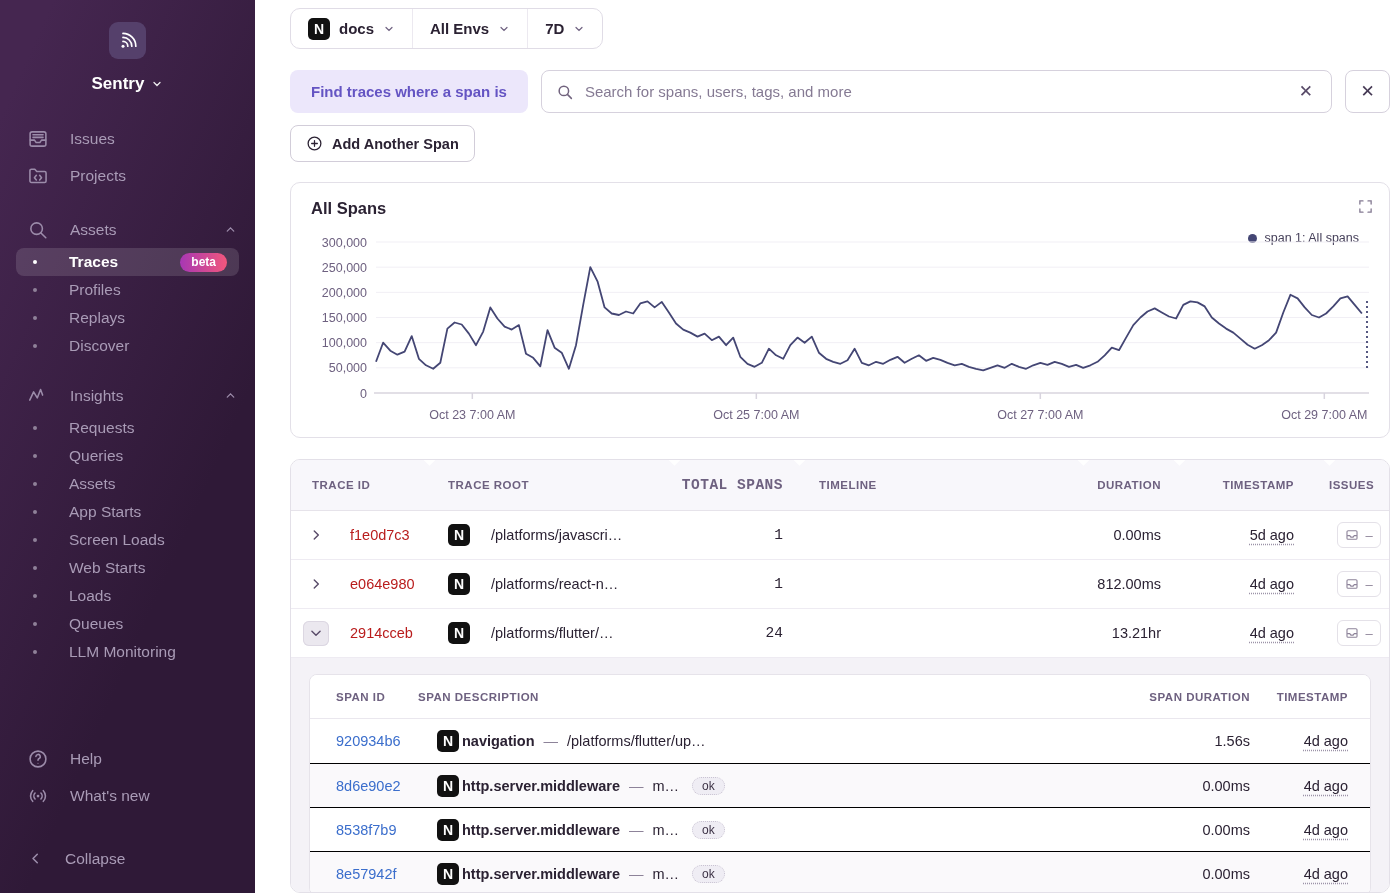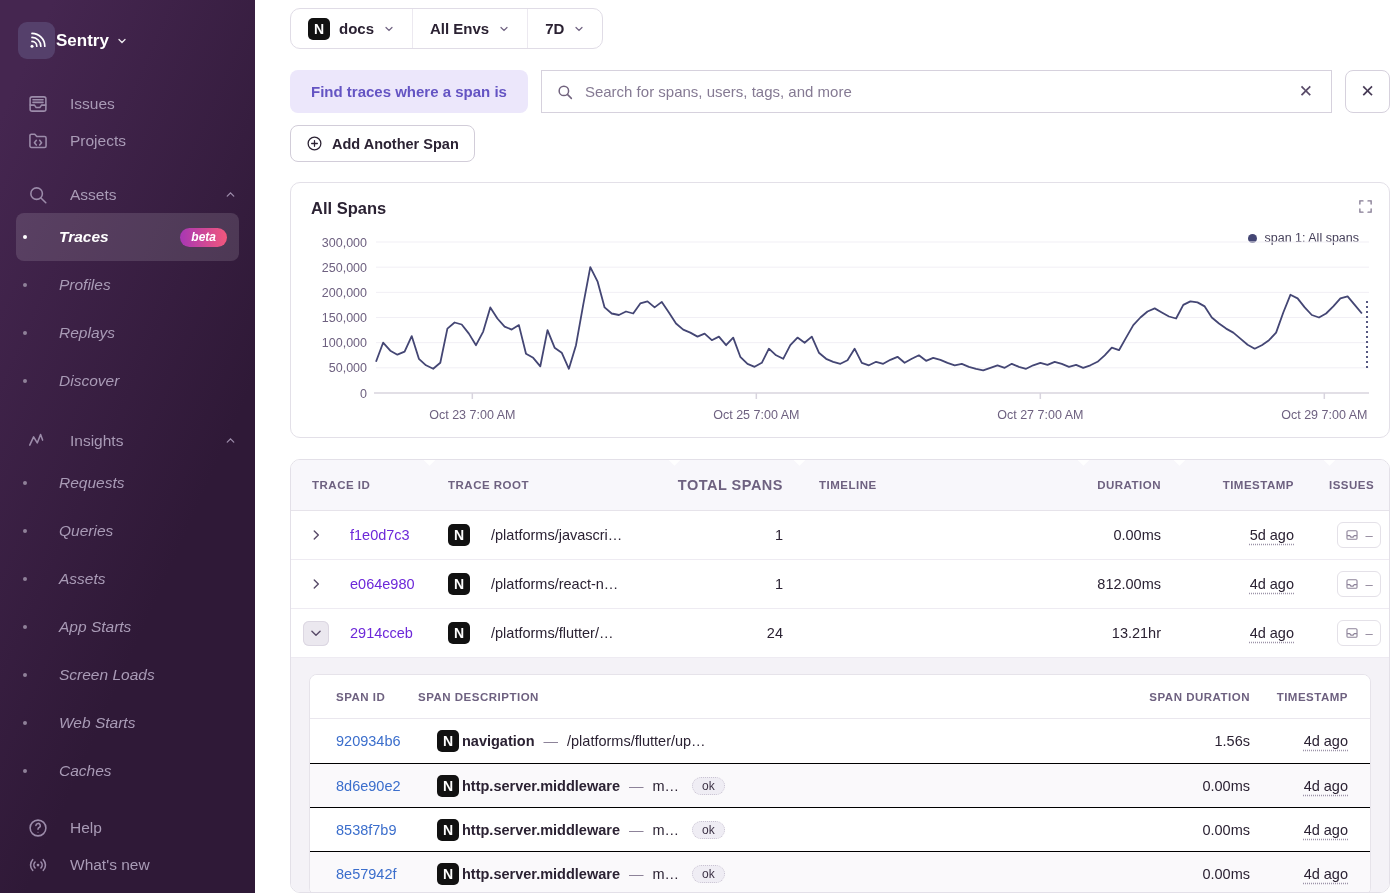--- a/index.html
+++ b/index.html
@@ -4,33 +4,33 @@
 <style>
   * { margin:0; padding:0; box-sizing:border-box; }
   html,body { width:1400px; height:893px; overflow:hidden; background:#fff;
     font-family:"Liberation Sans", sans-serif; color:#2b2233; }
   .app { display:flex; width:1400px; height:893px; }
 
   
   .sidebar { width:255px; flex:0 0 255px; height:893px;
     background:linear-gradient(294deg,#2f1937 35%,#452650 92%);
     display:flex; flex-direction:column; padding:22px 0 10px 0; }
-  .brand { display:flex; align-items:center; gap:1px; padding:0 18px; }
+  .brand { display:flex; align-items:center; gap:15px; padding:0 18px;flex-direction:column; }
   .brand-logo { width:37px; height:37px; border-radius:9px; background:#55406b;
     display:flex; align-items:center; justify-content:center; color:#fff; }
   .brand-name { color:#fff; font-size:17px; font-weight:700; display:flex; align-items:center; gap:7px; }
   .brand-name svg { opacity:.9; }
   .nav { flex:1; margin-top:26px; overflow:hidden; }
   .nav-item { display:flex; align-items:center; gap:21px; height:37px; padding:0 18px 0 27px;
     color:#a99bb6; font-size:15.5px; cursor:pointer; }
   .nav-item svg { color:#9c8caa; flex:0 0 auto; }
   .section-head { margin-top:17px; }
   .section-head .chev-up { margin-left:auto; }
-  .sub-item { display:flex; align-items:center; height:48px; margin:0 16px; padding:0 12px 0 7px;
-    border-radius:8px; color:#a99bb6; font-size:15.5px; cursor:pointer;font-style:italic; }
+  .sub-item { display:flex; align-items:center; height:28px; margin:0 16px; padding:0 12px 0 17px;
+    border-radius:8px; color:#a99bb6; font-size:15.5px; cursor:pointer; }
   .sub-item .dot { width:4px; height:4px; border-radius:50%; background:#8f8199; margin-right:32px; flex:0 0 auto; }
   .sub-item.active { background:rgba(255,255,255,.13); color:#fff; font-weight:700; }
   .sub-item.active .dot { background:#fff; }
   .badge { margin-left:auto; font-size:12px; font-weight:700; color:#fff; padding:2.5px 11px;
     border-radius:11px; background:linear-gradient(90deg,#a737b4,#f2577c); display:none; }
   .badge.show { display:inline-block; }
   .side-footer { margin-top:auto; }
   .collapse-row { margin-top:26px; margin-bottom:6px; }
 
   
@@ -44,21 +44,21 @@
   .filter-seg svg { color:#6e6180; }
 
   .nlogo { width:22px; height:22px; border-radius:5px; background:#111; color:#fff;
     display:inline-flex; align-items:center; justify-content:center;
     font-size:14px; font-weight:700; flex:0 0 auto; }
 
   .search-row { display:flex; gap:13px; margin-top:21px; align-items:stretch; height:43px; }
   .find-pill { display:flex; align-items:center; padding:0 21px; border-radius:8px;
     background:#ece7fb; color:#6454c3; font-size:15px; font-weight:700; white-space:nowrap; cursor:pointer; }
   .search-box { flex:1; display:flex; align-items:center; gap:11px; border:1px solid #d6d1dd;
-    border-radius:0; background:#fff; padding:4px 14px; }
+    border-radius:8px; background:#fff; padding:4px 14px; }
   .search-box svg { color:#71637e; flex:0 0 auto; }
   .search-box input { flex:1; border:none; outline:none; font-size:15px; color:#2b2233;
     font-family:"Liberation Sans",sans-serif; background:transparent; }
   .search-box input::placeholder { color:#857a93; }
   .xbtn-inline { background:none; border:none; color:#584a68; font-size:17px; cursor:pointer; padding:2px 4px; }
   .xbtn { width:45px; flex:0 0 45px; border:1px solid #d6d1dd; border-radius:8px; background:#fff;
     color:#463a55; font-size:17px; cursor:pointer; }
 
   .add-span-btn { margin-top:12px; display:inline-flex; align-items:center; gap:9px; height:37px;
     padding:0 15px; border:1px solid #d2cdd9; border-radius:8px; background:#fff;
@@ -82,23 +82,23 @@
   .t-grid { display:grid; grid-template-columns:46px 92px 245px 125px 284px 96px 150px 60px; align-items:center; }
   .t-head { height:51px; background:#f8f7fb; border-bottom:1px solid #e6e3ea; position:relative; }
   .th { font-size:11.5px; font-weight:700; letter-spacing:.5px; color:#6e6180; }
   .notch { position:absolute; top:-5px; width:9px; height:9px; background:#fff; transform:rotate(45deg); cursor:col-resize; }
   .t-row { height:49px; border-bottom:1px solid #eeebf2; cursor:pointer; background:#fff; }
   .chev-cell { display:flex; justify-content:flex-end; padding-right:8px; color:#584a68; }
   .chev-btn { width:26px; height:25px; border-radius:6px; display:flex; align-items:center; justify-content:center; background:transparent; border:none; color:#584a68; cursor:pointer; }
   .chev-btn.boxed { background:#ebe8ef; box-shadow:0 0 0 1px #dcd7e2 inset; }
   .chev-btn svg { transition:none; }
   .chev-btn.down svg { transform:rotate(90deg); }
-  .id-link { color:#6d28d9; font-size:14.5px; padding-left:13px; }
+  .id-link { color:#b91c1c; font-size:14.5px; padding-left:13px; }
   .root-cell { display:flex; align-items:center; gap:21px; padding-left:19px; font-size:14.5px; }
-  .num-right { text-align:right; padding-right:16px; font-size:14.5px; }
+  .num-right { text-align:right; padding-right:16px; font-size:14.5px;font-family:Liberation Mono, monospace; }
   .tl-cell { padding-left:20px; }
   .tl-track { position:relative; width:236px; height:14px; background:#e9e7ee; border-radius:2px; overflow:hidden; }
   .tl-fill { position:absolute; top:0; bottom:0; background:#444674; border-radius:2px; }
   .dur-cell { text-align:right; padding-right:18px; font-size:14.5px; }
   .ts-cell { text-align:right; padding-right:35px; font-size:14.5px; }
   .ts-cell span { text-decoration:underline dotted #9c93a8; text-underline-offset:4px; }
   .issue-cell { display:flex; justify-content:center; }
   .issue-btn { display:flex; align-items:center; gap:6px; width:44px; height:26px; justify-content:center;
     border:1px solid #e4e1e8; border-radius:6px; background:#fff; color:#8d8399; font-size:13px; cursor:pointer; }
 
@@ -228,21 +228,21 @@
     <span>Screen Loads</span>
 
   </div>
           <div class="sub-item">
     <span class="dot"></span>
     <span>Web Starts</span>
 
   </div>
           <div class="sub-item">
     <span class="dot"></span>
-    <span>Caches</span>
+    <span>Loads</span>
 
   </div>
           <div class="sub-item">
     <span class="dot"></span>
     <span>Queues</span>
 
   </div>
           <div class="sub-item">
     <span class="dot"></span>
     <span>LLM Monitoring</span>
@@ -262,20 +262,26 @@
     <span>Help</span>
   </div>
           <div class="nav-item">
     <svg class="nav-svg" width="22" height="22" viewBox="0 0 24 24" fill="none" stroke="currentColor" stroke-width="1.7" stroke-linecap="round" stroke-linejoin="round">
               <circle cx="12" cy="12" r="1.5" fill="currentColor" stroke="none"></circle>
               <path d="M8.8 15.2a4.6 4.6 0 0 1 0-6.4M15.2 8.8a4.6 4.6 0 0 1 0 6.4M6.2 17.8a8.4 8.4 0 0 1 0-11.6M17.8 6.2a8.4 8.4 0 0 1 0 11.6"></path>
             </svg>
     <span>What's new</span>
   </div>
         </div>
+      <div class="nav-item collapse-row">
+        <svg width="17" height="17" viewBox="0 0 24 24" fill="none" stroke="currentColor" stroke-width="2.2" stroke-linecap="round" stroke-linejoin="round">
+            <path d="M14.5 6l-6 6 6 6"></path>
+          </svg>
+        <span>Collapse</span>
+      </div>
     </div>
   </aside>
 
   <main class="main">
 
     <div class="filter-group">
       <div class="filter-seg">
         <span class="nlogo">N</span>
         <span>docs</span>
         <svg width="12" height="12" viewBox="0 0 24 24" fill="none" stroke="currentColor" stroke-width="2.4" stroke-linecap="round">

